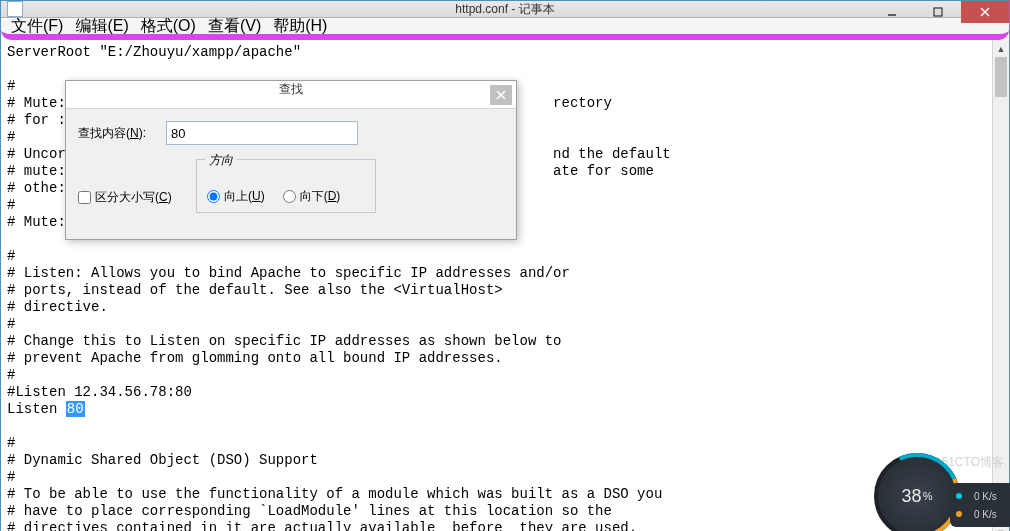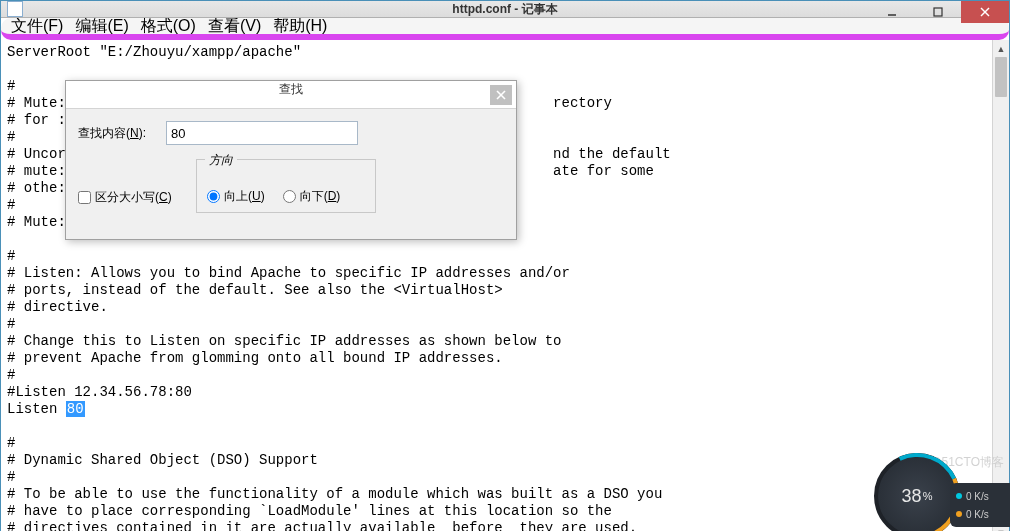--- a/index.html
+++ b/index.html
@@ -1,20 +1,20 @@
 <!DOCTYPE html>
 <html><head>
 <meta charset="utf-8">
 <style>
 * { box-sizing: border-box; margin: 0; padding: 0; }
 body { font-family: "Microsoft YaHei", "SimSun", sans-serif; font-size: 12px; background: #fff; overflow: hidden; width: 1010px; height: 531px; position: relative; }
 
 .window { width: 1010px; height: 531px; border: 1px solid #4a90b8; background: #fff; display: flex; flex-direction: column; }
 
-.titlebar { height: 28px; background: linear-gradient(#e8e8e8, #dcdcdc); border-bottom: 1px solid #b0b0b0; display: flex; align-items: center; position: relative; font-weight: bold; }
+.titlebar { height: 28px; background: linear-gradient(#e8e8e8, #dcdcdc); border-bottom: 1px solid #b0b0b0; display: flex; align-items: center; position: relative; }
 .titlebar .icon { width: 16px; height: 16px; margin: 0 6px; background: #fff; border: 1px solid #8aaed0; display: inline-block; }
 .titlebar .title { position: absolute; left: 50%; transform: translateX(-50%); color: #333; font-size: 12px; }
 .win-btns { position: absolute; right: 0; top: 0; display: flex; height: 22px; }
 .win-btn { width: 46px; height: 22px; display: flex; align-items: center; justify-content: center; font-size: 13px; color: #333; }
 .win-btn.close { background: #c75050; color: #fff; width: 48px; }
 .win-btn.close svg { width: 10px; height: 10px; }
 .win-btn.min, .win-btn.max { background: transparent; }
 
 .menubar { height: 22px; background: #f5f5f5; border-bottom: 6px solid #d946ef; display: flex; align-items: center; padding: 0 4px; font-size: 16px; border-radius: 10px; }
 .menu-item { padding: 2px 6px; cursor: default; }
@@ -41,21 +41,21 @@
 .groupbox .legend { position: absolute; top: -8px; left: 8px; background: #f0f0f0; padding: 0 4px; font-size: 12px; font-style: italic; }
 .radios { display: flex; gap: 18px; margin-top: 20px; }
 .radio-lbl, .chk-lbl { font-size: 12px; display: flex; align-items: center; gap: 4px; }
 .chk-row { position: absolute; left: 12px; top: 80px; }
 input[type=radio], input[type=checkbox] { margin: 0; }
 
 
 .gauge { position: absolute; right: 50px; bottom: -8px; width: 86px; height: 86px; border-radius: 50%; background: radial-gradient(circle at 50% 50%, #3a414b 0%, #2a3038 70%); border: 4px solid #1e2228; display: flex; align-items: center; justify-content: center; color: #e8e8e8; font-size: 18px; }
 .gauge::before { content:""; position:absolute; inset:-4px; border-radius:50%; border:4px solid transparent; border-top-color:#00aacc; border-right-color:#f0a020; transform: rotate(20deg);}
 .netwidget { position: absolute; right: -6px; bottom: 4px; width: 66px; height: 44px; background: #2a3038; border-radius: 6px; padding: 4px 6px; color: #ccc; font-size: 10px; display: flex; flex-direction: column; justify-content: space-around; }
-.net-row { display: flex; align-items: center; gap: 4px; }
+.net-row { display: flex; align-items: center; gap: 12px; }
 .dot { width: 6px; height: 6px; border-radius: 50%; }
 .dot.up { background: #00c8e0; } .dot.dn { background: #f0a020; }
 .watermark { position: absolute; right: 6px; bottom: 60px; color: #c8c8c8; font-size: 12px; opacity: .8; }
 </style>
 </head>
 <body>
 
 <div class="window">
 
   <div class="titlebar">

